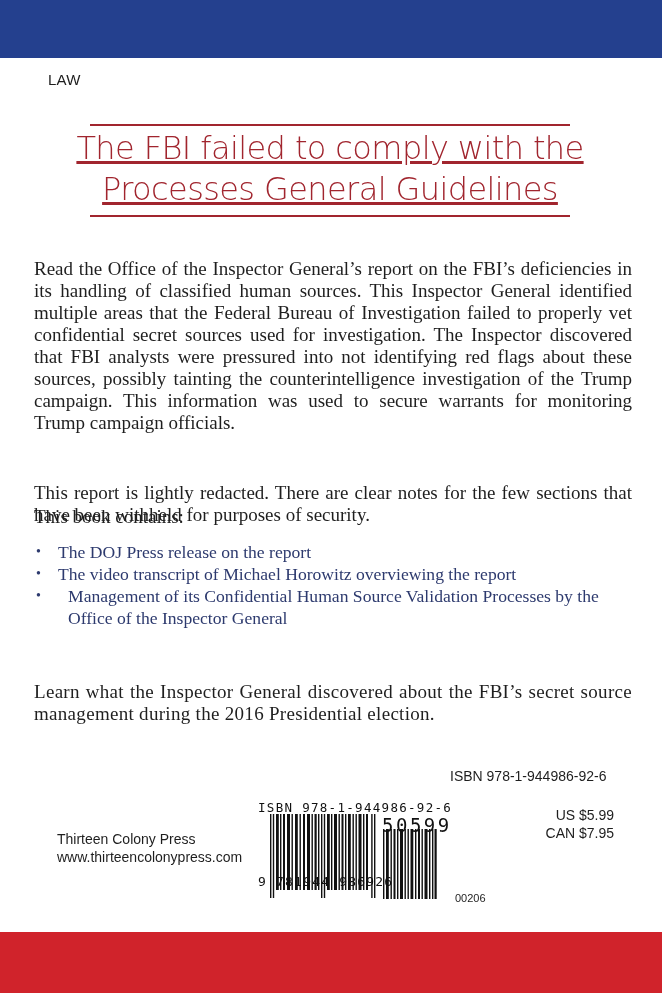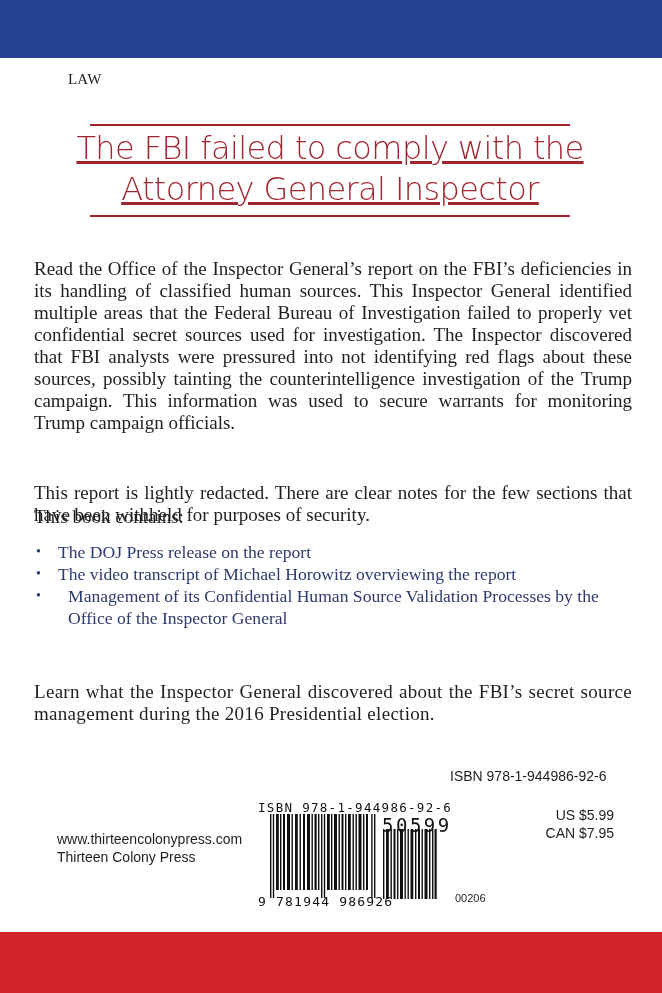--- a/index.html
+++ b/index.html
@@ -2,21 +2,21 @@
 <html><head>
   <meta charset="utf-8">
   <style>
     * { margin: 0; padding: 0; box-sizing: border-box; }
     html, body { width: 662px; height: 993px; background: #ffffff; overflow: hidden; }
     body { position: relative; font-family: "Liberation Serif", serif; color: #1e1e1e; }
 
     .band-top { position: absolute; left: 0; top: 0; width: 662px; height: 58px; background: #24408e; }
     .band-bottom { position: absolute; left: 0; top: 932px; width: 662px; height: 61px; background: #d0232b; }
 
-    .category { position: absolute; left: 48px; top: 71px; font-family: Liberation Serif, serif; font-size: 15px; color: #1e1e1e; letter-spacing: 0.2px; margin-left: 20px; }
+    .category { position: absolute; left: 48px; top: 71px; font-family: Liberation Sans, sans-serif; font-size: 15px; color: #1e1e1e; letter-spacing: 0.2px; }
 
     .rule { position: absolute; left: 90px; width: 480px; height: 2px; background: #a1252e; }
     .rule.top { top: 124px; }
     .rule.bottom { top: 215px; }
 
     .headline { position: absolute; left: 60px; top: 128px; width: 540px; text-align: center;
       font-family: "DejaVu Sans", sans-serif; font-weight: 300; font-size: 32px; line-height: 41px;
       color: #a1252e; letter-spacing: -0.6px; }
     .headline span { display: block; text-decoration: underline; }
 
@@ -38,34 +38,34 @@
     .price span { display: block; }
 
     .publisher { position: absolute; left: 57px; top: 830px; font-family: "Liberation Sans", sans-serif; font-size: 14px; line-height: 18px; color: #1e1e1e; }
     .publisher span { display: block; }
 
     .barcode-wrap { position: absolute; left: 258px; top: 800px; width: 190px; height: 108px; background: #ffffff; }
     .barcode-isbn { position: absolute; left: 0; top: 0; width: 180px; font-family: "DejaVu Sans Mono", monospace; font-size: 12.5px; letter-spacing: 1.3px; color: #111; white-space: nowrap; }
     .barcode-addon-num { position: absolute; left: 124px; top: 14px; font-family: "DejaVu Sans Mono", monospace; font-size: 19px; letter-spacing: 2.5px; color: #111; }
     .barcode-main { position: absolute; left: 12px; top: 14px; width: 106px; height: 84px; }
     .barcode-addon { position: absolute; left: 125px; top: 29px; width: 54px; height: 70px; }
-    .barcode-digits { position: absolute; left: 0; top: 94px; font-family: "DejaVu Sans Mono", monospace; font-size: 13px; color: #111; letter-spacing: 1.2px; background: transparent; white-space: nowrap; text-align: right; }
+    .barcode-digits { position: absolute; left: 0; top: 74px; font-family: "DejaVu Sans Mono", monospace; font-size: 13px; color: #111; letter-spacing: 1.2px; background: transparent; white-space: nowrap; text-align: right; }
     .barcode-code { position: absolute; left: 455px; top: 892px; font-family: Liberation Sans, sans-serif; font-size: 11px; color: #1e1e1e; }
   </style>
 </head>
 <body>
 
 <div class="band-top"></div>
 
 <div class="category">LAW</div>
 
 <div class="rule top"></div>
 <h1 class="headline">
   <span>The FBI failed to comply with the</span>
-  <span>Attorney General Inspector</span>
+  <span>Processes General Guidelines</span>
 </h1>
 <div class="rule bottom"></div>
 
 <p class="body-text p1">Read the Office of the Inspector General’s report on the FBI’s deficiencies in its handling of classified human sources. This Inspector General identified multiple areas that the Federal Bureau of Investigation failed to properly vet confidential secret sources used for investigation. The Inspector discovered that FBI analysts were pressured into not identifying red flags about these sources, possibly tainting the counterintelligence investigation of the Trump campaign. This information was used to secure warrants for monitoring Trump campaign officials.</p>
 <p class="body-text p2">This report is lightly redacted. There are clear notes for the few sections that have been withheld for purposes of security.</p>
 <p class="body-text p3">This book contains:</p>
 
 <ul class="contents-list">
   <li>
     <span class="bullet">•</span>
@@ -84,22 +84,22 @@
 <p class="body-text p4">Learn what the Inspector General discovered about the FBI’s secret source management during the 2016 Presidential election.</p>
 
 <div class="isbn-top">ISBN 978-1-944986-92-6</div>
 
 <div class="price">
   <span>US $5.99</span>
   <span>CAN $7.95</span>
 </div>
 
 <div class="publisher">
+  <span>Thirteen Colony Press</span>
   <span>www.thirteencolonypress.com</span>
-  <span>Thirteen Colony Press</span>
 </div>
 
 <div class="barcode-wrap">
   <div class="barcode-isbn">ISBN 978-1-944986-92-6</div>
   <div class="barcode-addon-num">50599</div>
   <svg class="barcode-main" viewBox="0 0 106 84" preserveAspectRatio="none">
     <g fill="#111">
       <rect x="0" y="0" width="1.4" height="84"></rect>
         <rect x="2.8" y="0" width="1.4" height="84"></rect>
       <rect x="6" y="0" width="2.8" height="76"></rect>

